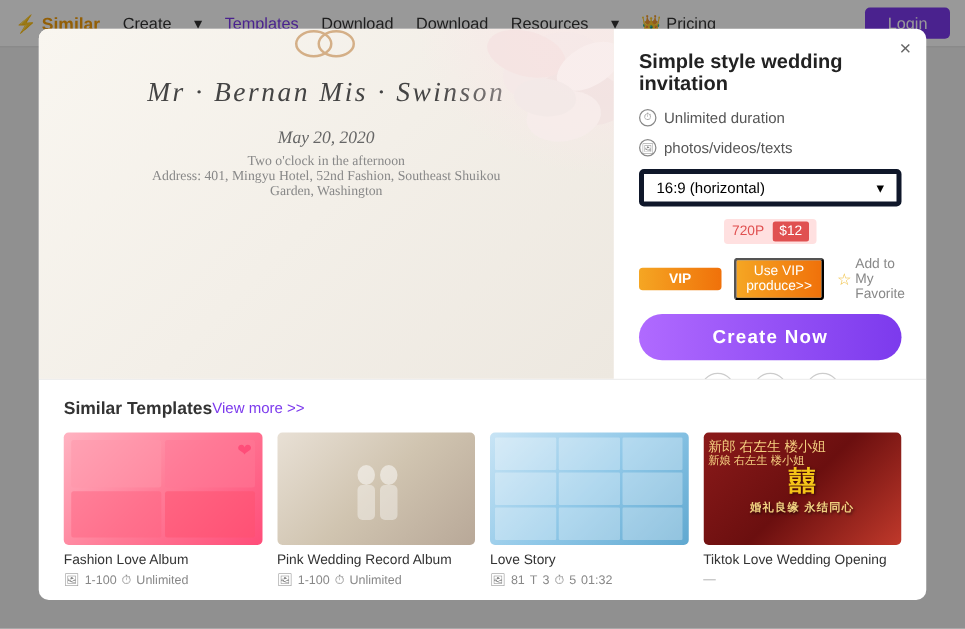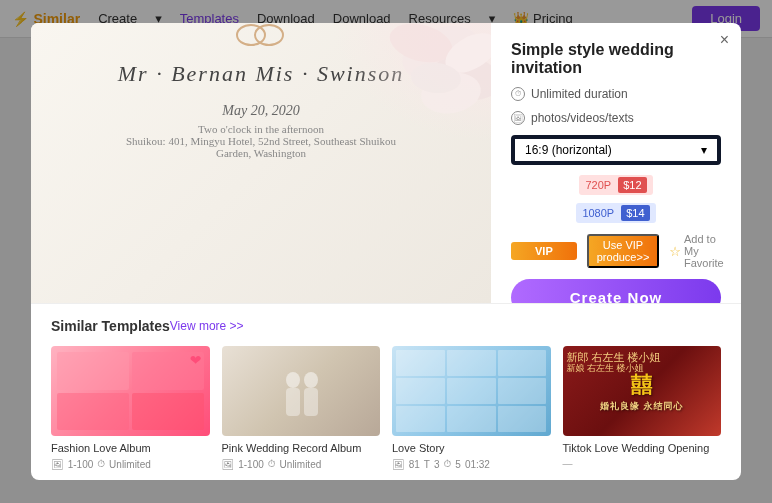--- a/index.html
+++ b/index.html
@@ -172,21 +172,21 @@
           <div class="preview-content">
             <div style="margin-bottom:10px;">
               <svg width="56" height="24" viewBox="0 0 56 24">
                 <ellipse cx="18" cy="12" rx="14" ry="10" fill="none" stroke="#d4af87" stroke-width="2"></ellipse>
                 <ellipse cx="36" cy="12" rx="14" ry="10" fill="none" stroke="#d4af87" stroke-width="2"></ellipse>
               </svg>
             </div>
             <div class="preview-title">Mr · Bernan   Mis · Swinson</div>
             <div class="preview-date">May 20, 2020</div>
             <div class="preview-sub">Two o'clock in the afternoon</div>
-            <div class="preview-sub" style="max-width:300px; word-wrap:break-word;">Shuikou: 401, Mingyu Hotel, 52nd Street, Southeast Shuikou Garden, Washington</div>
+            <div class="preview-sub" style="max-width:300px; word-wrap:break-word;">Address: 401, Mingyu Hotel, 52nd Fashion, Southeast Shuikou Garden, Washington</div>
           </div>
         </div>
       </div>
 
       <div class="modal-info">
         <div class="modal-info-title">Simple style wedding invitation</div>
 
         <div class="modal-info-row">
           <span class="icon-circle">⏱</span>
           <span>Unlimited duration</span>
@@ -199,24 +199,20 @@
 
         <div class="dropdown-row">
           <span>16:9 (horizontal)</span>
           <span>▾</span>
         </div>
 
         <div class="quality-row">
           <span class="quality-badge badge-720">
             <span>720P</span>
             &nbsp;<span class="badge-price-720">$12</span>
-          </span>
-          <span class="quality-badge badge-1080">
-            <span>1080P</span>
-            &nbsp;<span class="badge-price-1080">$14</span>
           </span>
         </div>
 
         <div class="vip-row">
           <span class="vip-badge">VIP</span>
           <button class="vip-use">Use VIP produce&gt;&gt;</button>
           <span class="fav-btn">
             <span class="star-icon">☆</span>
             <span>Add to My Favorite</span>
           </span>

